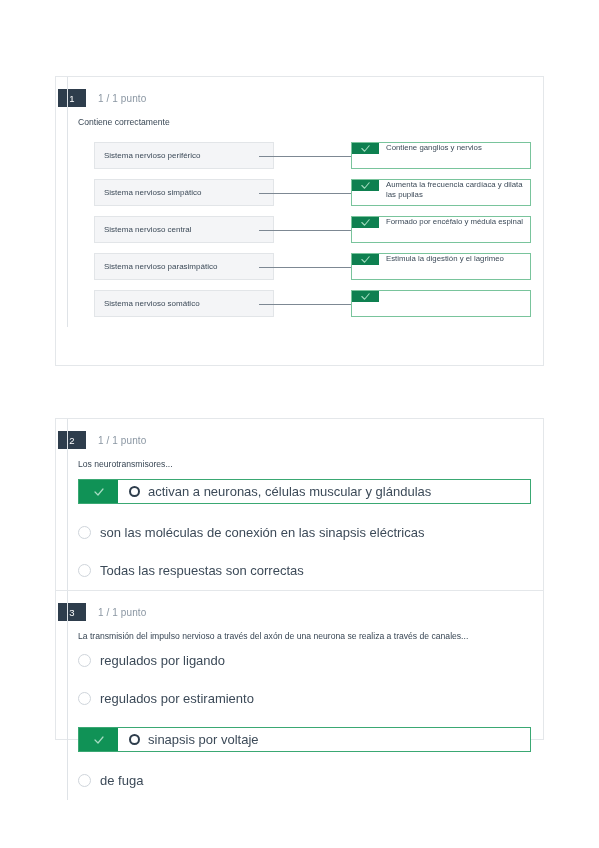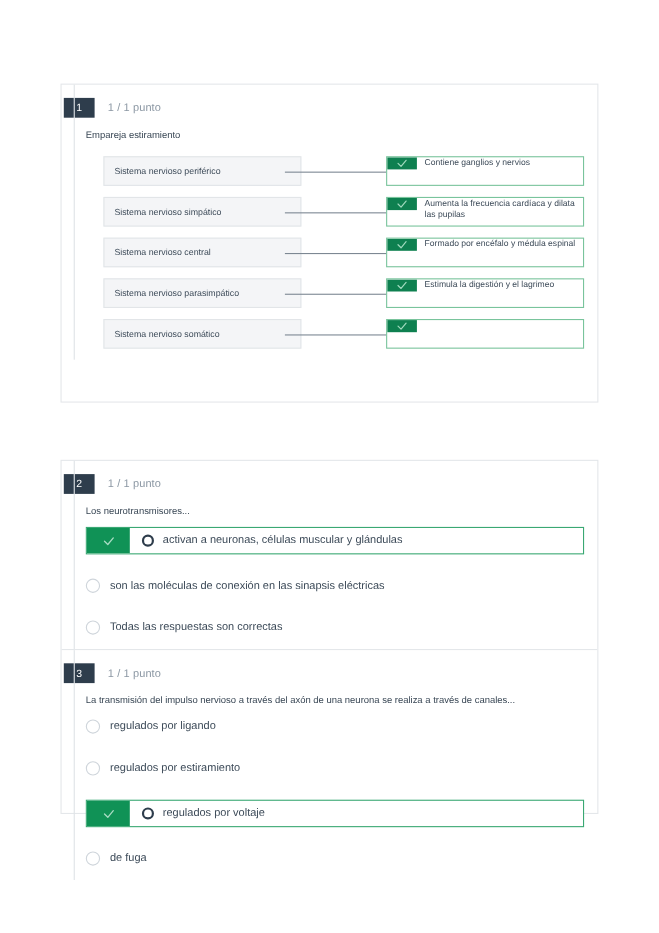--- a/index.html
+++ b/index.html
@@ -113,21 +113,21 @@
     color:#3c4a58;
   }
 
   
   .choices{margin:9px 0 0 0;}
   .choice{
     position:relative;
     margin-left:22px;margin-right:12px;
     height:19px;
     display:flex;align-items:center;
-    font-size:10px;
+    font-size:13px;
     color:#3c4a58;
   }
   .choice + .choice{margin-top:19px;}
   .radio-plain{
     width:11px;height:11px;flex:0 0 11px;
     border:1px solid #cfd5db;
     border-radius:50%;
     background:#ffffff;
     margin-right:9px;
   }
@@ -160,21 +160,21 @@
 <body>
 
 <div class="page">
   <div class="card" id="card-1">
       <div class="qblock">
         <div class="qrail"></div>
         <div class="qhead">
           <div class="qnum">1</div>
           <div class="qpoints">1 / 1 punto</div>
         </div>
-        <div class="qtext">Empareja estiramiento</div>
+        <div class="qtext">Contiene correctamente</div>
         <div class="match-list">
           <div class="match-row">
             <div class="mleft">Sistema nervioso periférico</div>
             <div class="mline"></div>
             <div class="mright">
               <div class="mcheck">
                 <svg width="11" height="11" viewBox="0 0 24 24" fill="none" stroke="#9fd9bd" stroke-width="2.4" stroke-linecap="round" stroke-linejoin="round">
                   <polyline points="4,12 10,18 20,6"></polyline>
                 </svg>
               </div>
@@ -275,21 +275,21 @@
             <div class="radio-plain"></div>
             <div class="clabel">regulados por estiramiento</div>
           </div>
           <div class="choice correct">
             <div class="ccheck">
               <svg width="12" height="12" viewBox="0 0 24 24" fill="none" stroke="#a8dcc3" stroke-width="2.4" stroke-linecap="round" stroke-linejoin="round">
                 <polyline points="4,12 10,18 20,6"></polyline>
               </svg>
             </div>
             <div class="radio-sel"></div>
-            <div class="clabel">regulados por voltaje</div>
+            <div class="clabel">sinapsis por voltaje</div>
           </div>
           <div class="choice">
             <div class="radio-plain"></div>
             <div class="clabel">de fuga</div>
           </div>
         </div>
       </div>
     </div>
 </div>
 

